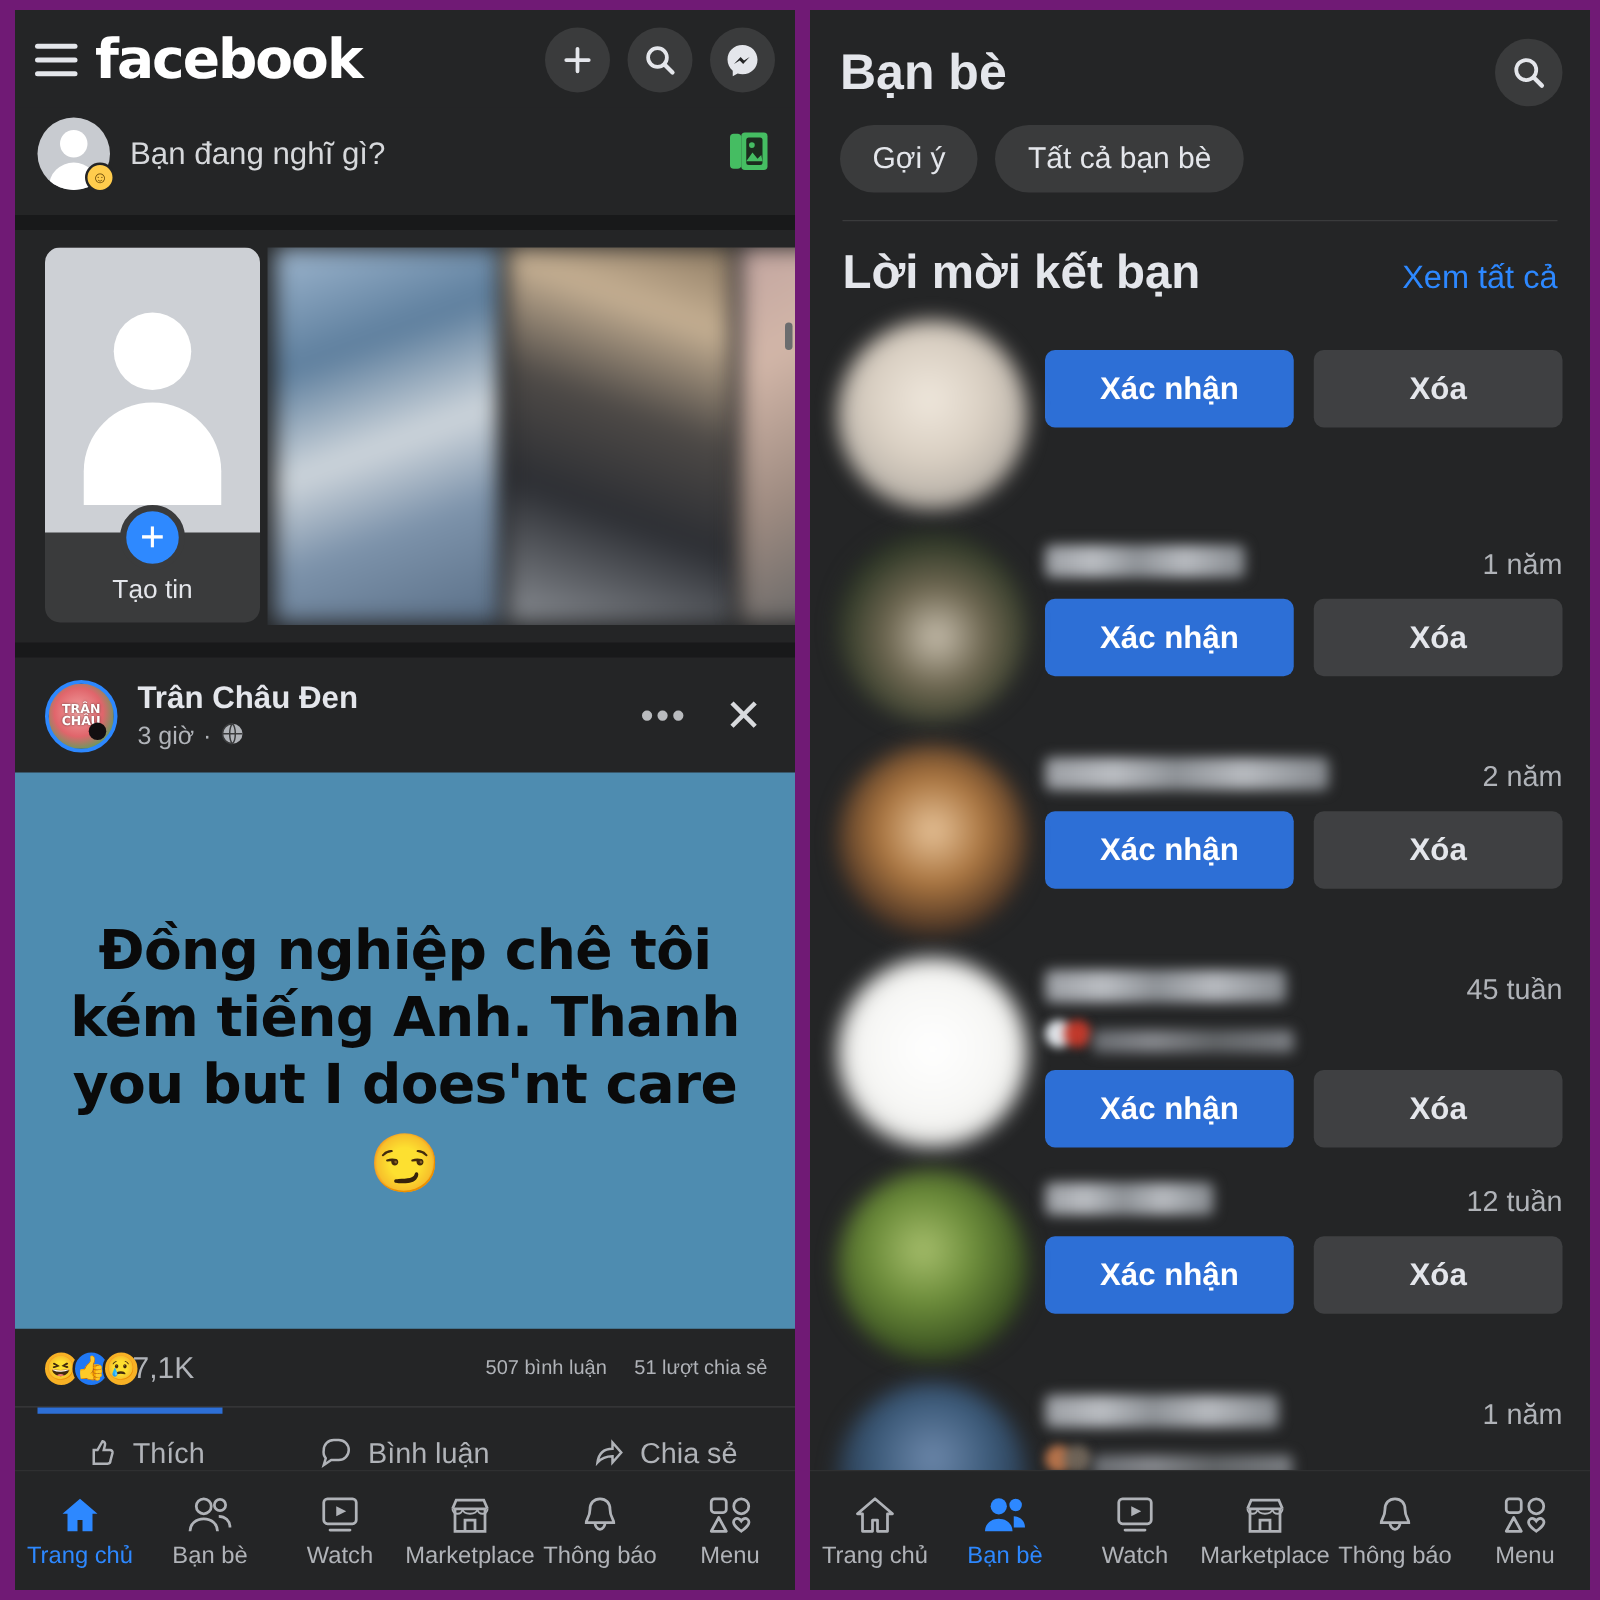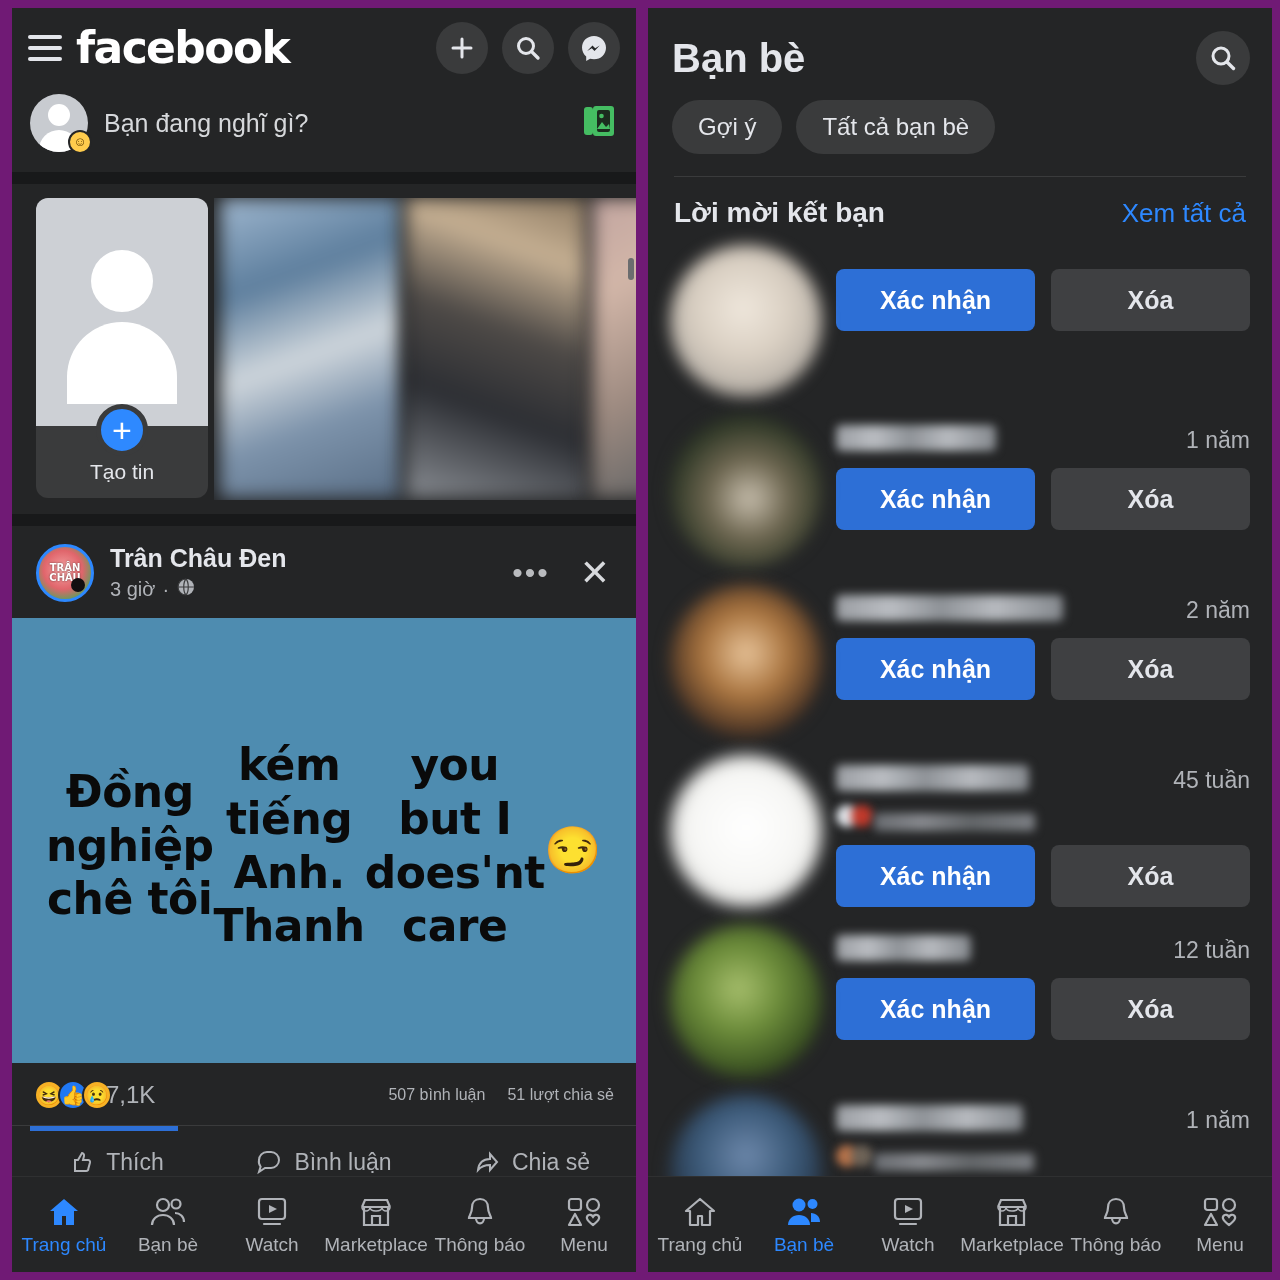--- a/index.html
+++ b/index.html
@@ -130,21 +130,21 @@
   }
   .page-pic .boba { position: absolute; width: 14px; height: 14px; border-radius: 50%; background: #120f10; right: 6px; bottom: 7px; }
   .post-meta { margin-left: 16px; }
   .post-author { color: #e4e6eb; font-size: 25px; font-weight: 700; }
   .post-sub { color: #b0b3b8; font-size: 20px; margin-top: 4px; display: flex; align-items: center; gap: 7px; }
   .post-head-actions { margin-left: auto; display: flex; align-items: center; gap: 30px; padding-right: 6px; }
   .dots { color: #b9bbbe; font-size: 30px; letter-spacing: 2px; line-height: .6; }
   .xmark { color: #d8dadd; font-size: 36px; font-weight: 300; line-height: .8; }
 
   .post-image {
-    height: 445px; display: flex; flex-direction: row;
+    height: 445px; display: flex; flex-direction: column;
     align-items: center; justify-content: center;
     padding: 10px 34px 0 34px; text-align: center;
   }
   .post-image .ptxt {
     color: #0a0a0a; font-size: 44px; font-weight: 700; line-height: 1.22;
     font-family: "DejaVu Sans", sans-serif; letter-spacing: -.5px;
   }
   .post-image .pemoji { font-size: 46px; margin-top: 8px; }
 
   .post-stats {
@@ -175,21 +175,21 @@
     margin-left: auto; width: 54px; height: 54px; border-radius: 50%;
     background: #3a3b3c; display: flex; align-items: center; justify-content: center;
   }
   .chips { display: flex; gap: 14px; padding: 12px 24px 0 24px; }
   .chip {
     background: #3a3b3c; color: #e4e6eb; font-size: 24px;
     padding: 13px 26px; border-radius: 30px; white-space: nowrap;
   }
   .hr { height: 1px; background: #3a3b3c; margin: 22px 26px 0 26px; }
   .req-head { display: flex; align-items: baseline; padding: 20px 26px 8px 26px; }
-  .req-title { color: #e4e6eb; font-size: 28px; font-weight: 700; }
+  .req-title { color: #e4e6eb; font-size: 38px; font-weight: 700; }
   .req-seeall { margin-left: auto; color: #2d88ff; font-size: 26px; }
 
   .req-list { padding: 0 22px 0 22px; }
   .req-row { display: flex; padding: 8px 0 10px 0; align-items: flex-start; }
   .req-av {
     width: 152px; height: 152px; border-radius: 50%; flex: 0 0 auto;
     filter: blur(8px); margin-right: 14px;
   }
   .av1 { background: radial-gradient(circle at 48% 42%, #efe7dc 0%, #d9cfc2 40%, #b9b2a9 68%, #5a5752 100%); }
   .av2 { background: radial-gradient(circle at 52% 55%, #c8bfae 0%, #6d6650 35%, #2b3524 70%, #151a12 100%); }

